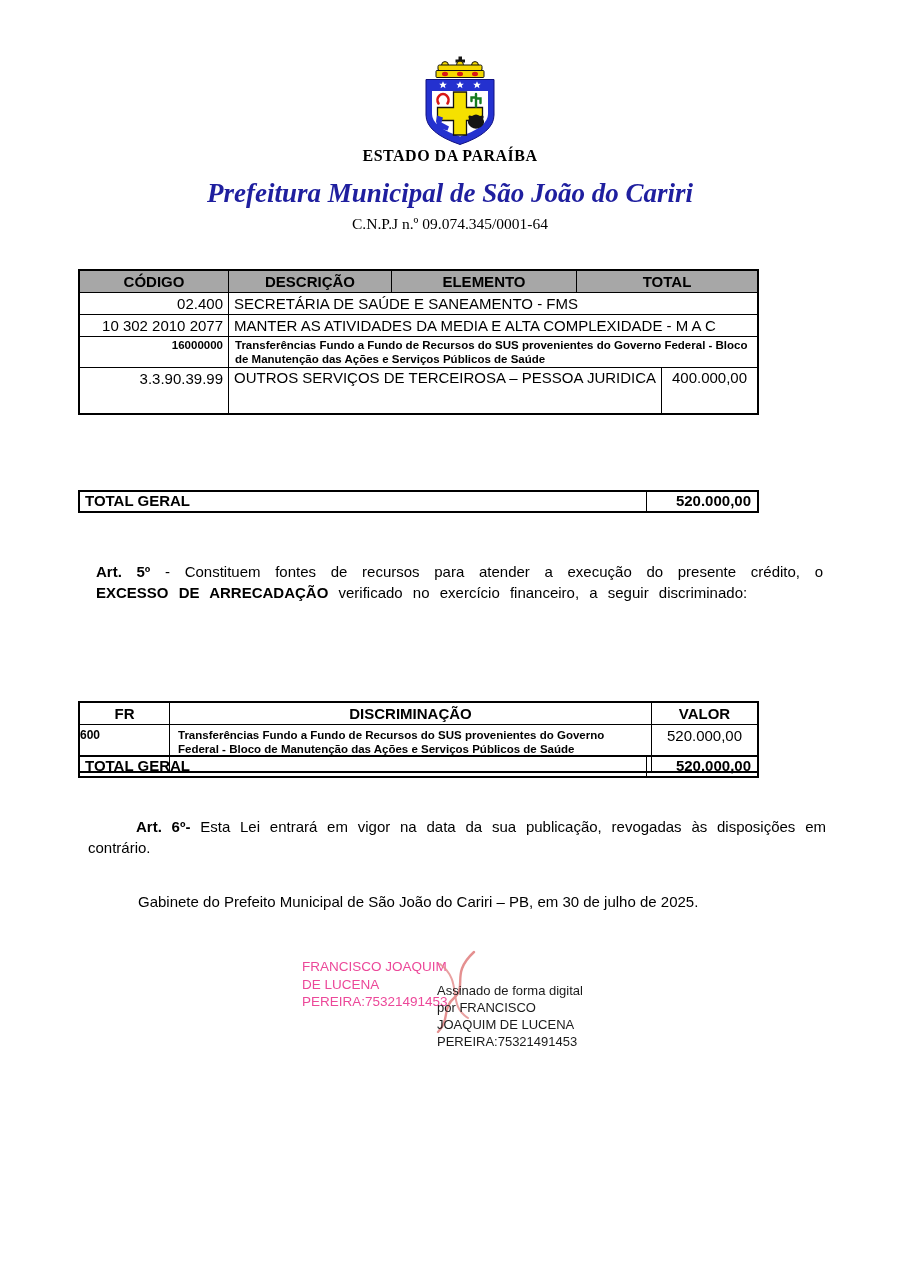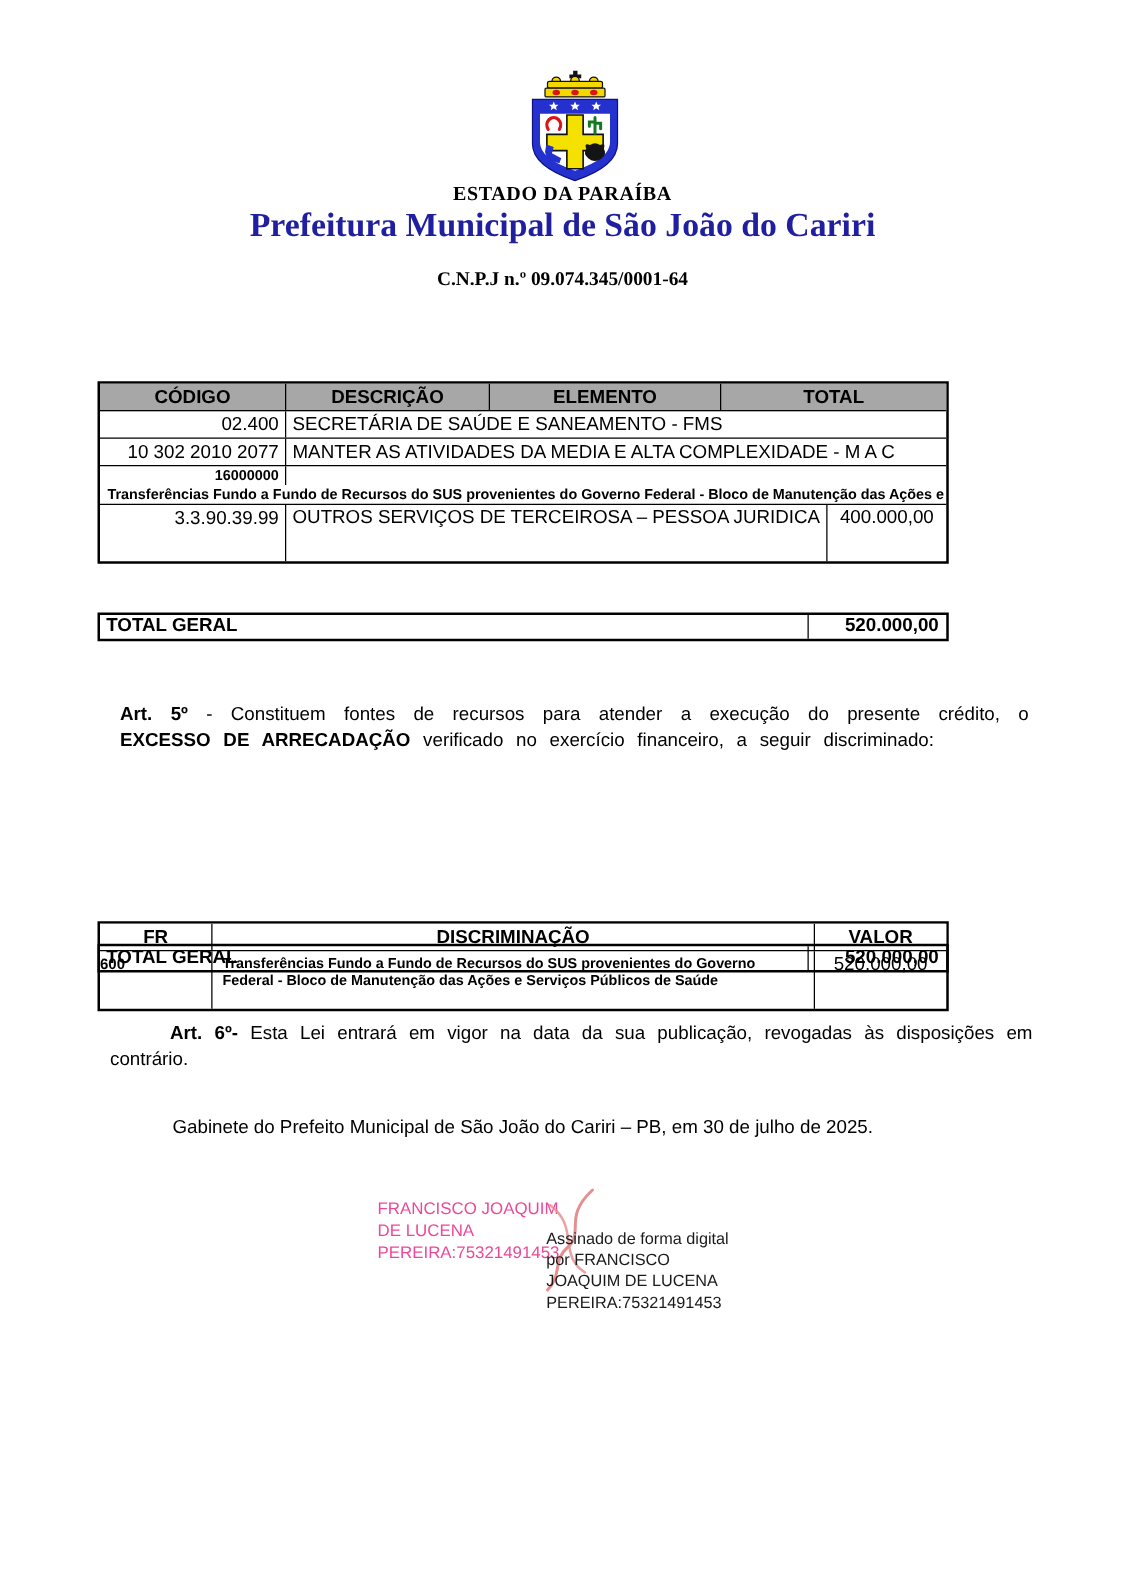--- a/index.html
+++ b/index.html
@@ -3,40 +3,40 @@
 <meta charset="utf-8">
 <style>
   * { margin:0; padding:0; box-sizing:border-box; }
   body { background:#ffffff; font-family:"Liberation Sans", sans-serif; }
   .page { position:relative; width:900px; height:1055px; background:#ffffff; overflow:hidden; color:#000; }
 
   
   .crest { position:absolute; left:405px; top:56px; width:110px; height:94px; }
   .hdr-line { position:absolute; left:0; width:100%; text-align:center; }
   .state-line { top:147px; font-family:"Liberation Serif", serif; font-weight:bold; font-size:16px; letter-spacing:.5px; }
-  .title-line { top:165px; font-family:"Liberation Serif", serif; font-weight:bold; font-size:27px; color:#1f1f9f; }
+  .title-line { top:178px; font-family:"Liberation Serif", serif; font-weight:bold; font-size:27px; color:#1f1f9f;font-style:italic; }
   .addr-line  { top:201px; font-family:"Liberation Serif", serif; font-size:13px; }
-  .cnpj-line  { top:215px; font-family:"Liberation Serif", serif; font-weight:bold; font-size:15.5px; }
+  .cnpj-line  { top:215px; font-family:"Liberation Serif", serif; font-weight:normal; font-size:15.5px; }
 
   
-  .tbl { position:absolute; left:78px; width:681px; border:2px solid #000;margin-top:36px; }
+  .tbl { position:absolute; left:78px; width:681px; border:2px solid #000; }
   .trow { display:flex; border-bottom:1px solid #000; }
   .trow:last-child { border-bottom:none; }
   .tcell { border-right:1px solid #000; overflow:hidden; }
   .tcell:last-child { border-right:none; }
 
   .t1 { top:269px; }
   .t1 .hrow { background:#a7a7a7; height:22px; font-weight:bold; font-size:15px; }
   .t1 .hrow .tcell { text-align:center; line-height:21px; }
   .t1 .c1 { width:149px; }
   .t1 .hc2 { width:163px; } .t1 .hc3 { width:185px; } .t1 .hc4 { flex:1; }
   .t1 .code { text-align:right; padding-right:5px; font-size:15px; line-height:21px; }
   .t1 .desc { flex:1; padding-left:5px; font-size:15px; line-height:21px; }
   .t1 .r-std { height:22px; }
-  .t1 .r-small { height:31px;flex-direction:column; }
+  .t1 .r-small { height:31px; }
   .t1 .code-sm { text-align:right; padding-right:5px; font-weight:bold; font-size:11.5px; line-height:14px; padding-top:1px; }
   .t1 .desc-sm { flex:1; padding-left:6px; font-weight:bold; font-size:11.5px; line-height:14px; padding-top:1px; }
   .t1 .r-last { height:45px; }
   .t1 .desc-mid { width:433px; padding-left:5px; font-size:15px; line-height:16px; padding-top:2px; }
   .t1 .amount { flex:1; text-align:center; font-size:15px; line-height:16px; padding-top:2px; }
 
   .total-row { position:absolute; left:78px; width:681px; height:23px; border:2px solid #000; display:flex; font-weight:bold; font-size:15px; }
   .total-row .lbl { flex:1; padding-left:5px; line-height:18px; border-right:1px solid #000; }
   .total-row .val { width:110px; text-align:right; padding-right:6px; line-height:18px; }
   .total-1 { top:490px; }

